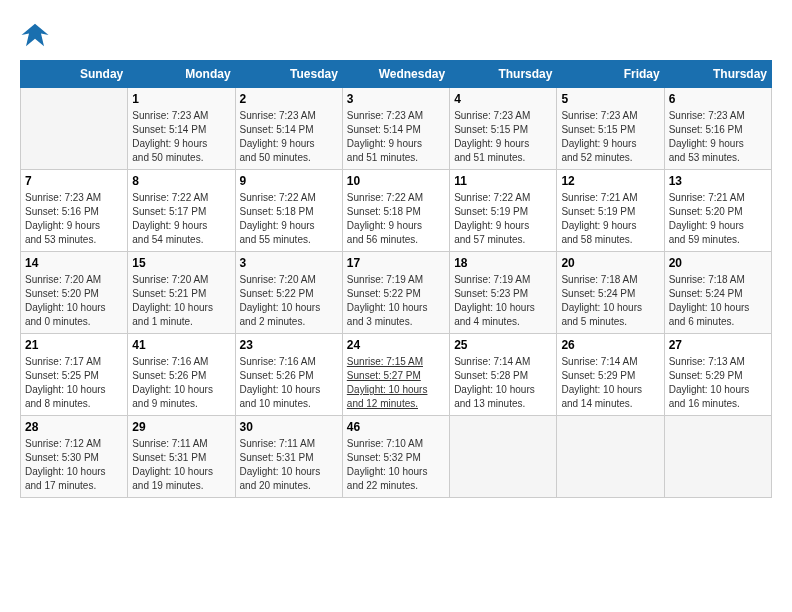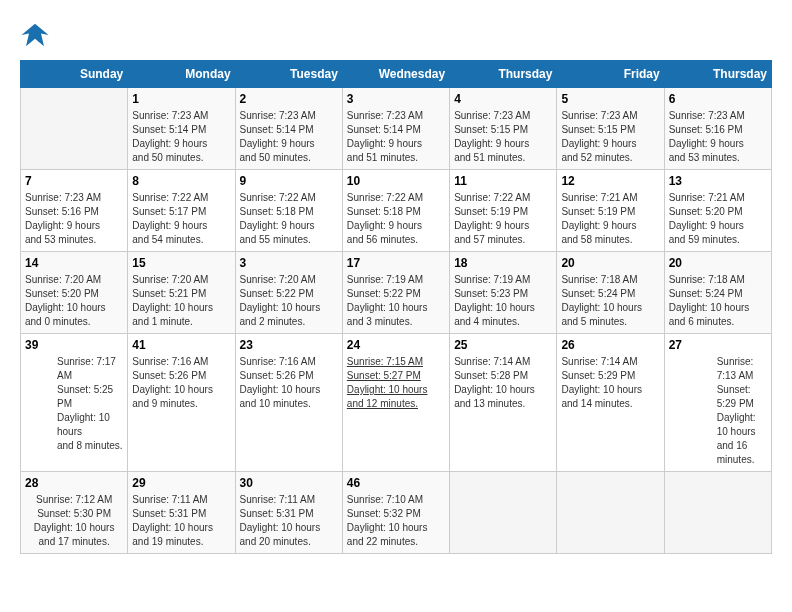--- a/index.html
+++ b/index.html
@@ -259,22 +259,22 @@
         <td>
           <span class="day-num">20</span>
           <div class="day-info" style="white-space: pre-line;">Sunrise: 7:18 AM
 Sunset: 5:24 PM
 Daylight: 10 hours
 and 6 minutes.</div>
         </td>
       </tr>
       <tr>
         <td>
-          <span class="day-num">39</span>
-          <div class="day-info" style="white-space: pre-line; margin-left: 32px;">Sunrise: 7:17 AM
+          <span class="day-num">21</span>
+          <div class="day-info" style="white-space: pre-line;">Sunrise: 7:17 AM
 Sunset: 5:25 PM
 Daylight: 10 hours
 and 8 minutes.</div>
         </td>
         <td>
           <span class="day-num">41</span>
           <div class="day-info" style="white-space: pre-line;">Sunrise: 7:16 AM
 Sunset: 5:26 PM
 Daylight: 10 hours
 and 9 minutes.</div>
@@ -302,30 +302,30 @@
         </td>
         <td>
           <span class="day-num">26</span>
           <div class="day-info" style="white-space: pre-line;">Sunrise: 7:14 AM
 Sunset: 5:29 PM
 Daylight: 10 hours
 and 14 minutes.</div>
         </td>
         <td>
           <span class="day-num">27</span>
-          <div class="day-info" style="white-space: pre-line; margin-left: 48px;">Sunrise: 7:13 AM
+          <div class="day-info" style="white-space: pre-line;">Sunrise: 7:13 AM
 Sunset: 5:29 PM
 Daylight: 10 hours
 and 16 minutes.</div>
         </td>
       </tr>
       <tr>
         <td>
           <span class="day-num">28</span>
-          <div class="day-info" style="white-space: pre-line; text-align: center;">Sunrise: 7:12 AM
+          <div class="day-info" style="white-space: pre-line;">Sunrise: 7:12 AM
 Sunset: 5:30 PM
 Daylight: 10 hours
 and 17 minutes.</div>
         </td>
         <td>
           <span class="day-num">29</span>
           <div class="day-info" style="white-space: pre-line;">Sunrise: 7:11 AM
 Sunset: 5:31 PM
 Daylight: 10 hours
 and 19 minutes.</div>

